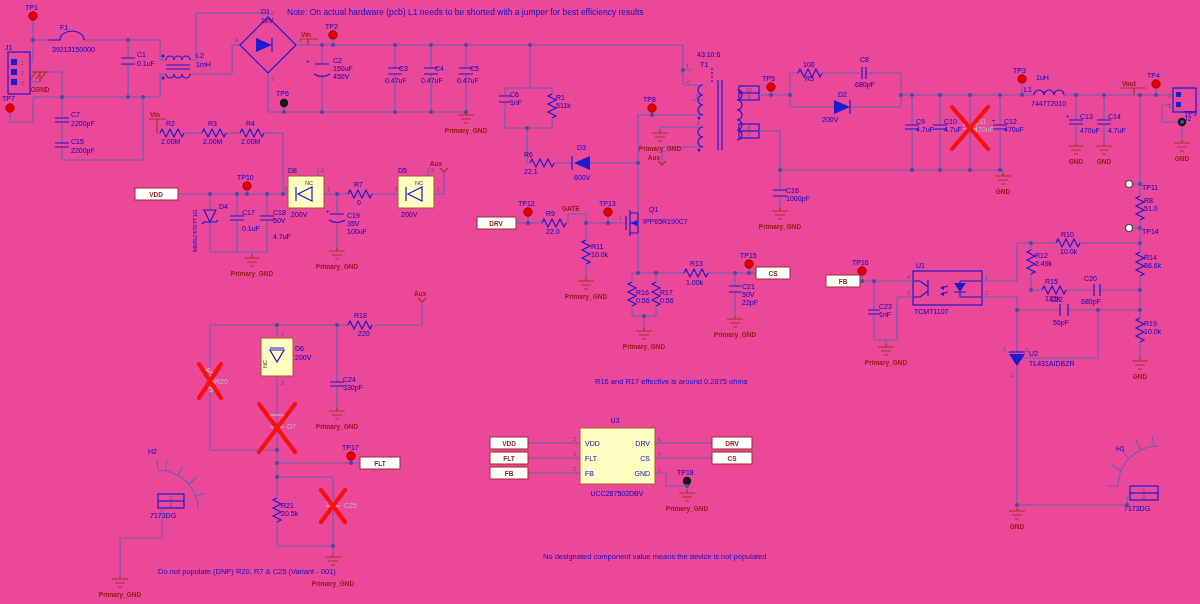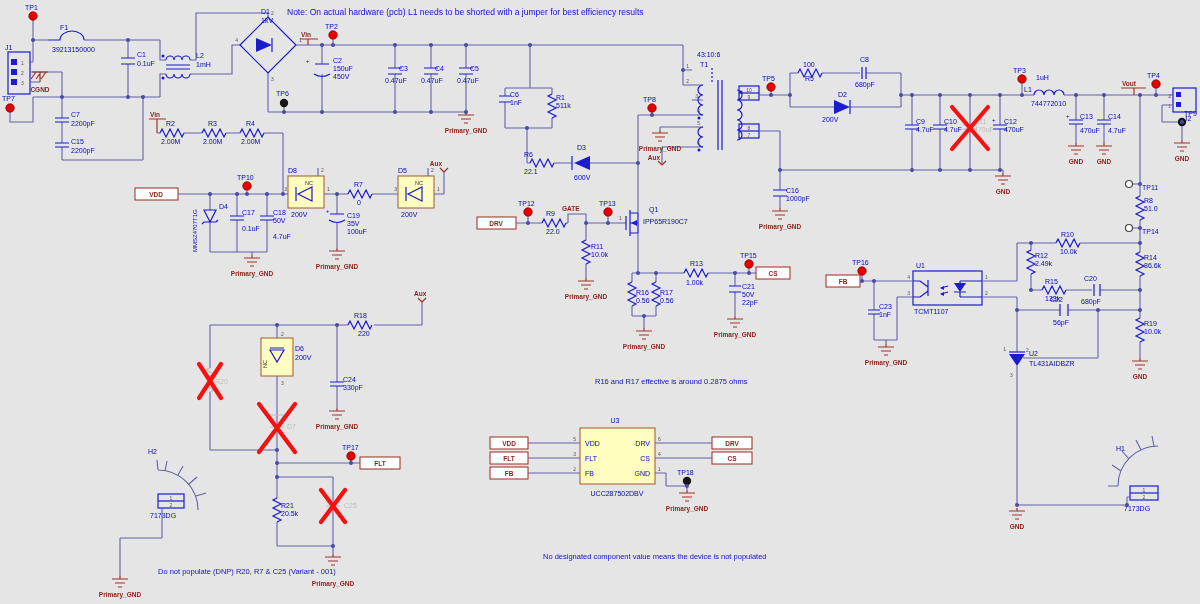--- a/index.html
+++ b/index.html
@@ -1,16 +1,16 @@
 <!DOCTYPE html>
 <html><head>
 <meta charset="utf-8">
 <style>
   html,body{margin:0;padding:0;background:#ffffff;}
-  .stage{position:relative;width:1200px;height:604px;background:#e5e5e5;overflow:hidden;}
+  .stage{position:relative;width:1200px;height:604px;background:#ec4899;overflow:hidden;}
   svg{font-family:"Liberation Sans",sans-serif;}
   .w{stroke:#6262ae;stroke-width:1.1;fill:none;}
   .cp{stroke:#1b1bd0;stroke-width:1.2;fill:none;}
   .cf{fill:#1b1bd0;stroke:none;}
   .gd{stroke:#a03428;stroke-width:1.2;fill:none;}
   .nb{stroke:#9c2a20;stroke-width:1;fill:#ffffff;}
   .yb{fill:#fffdc0;stroke:#a6542a;stroke-width:1;}
   .gr{stroke:#bcbcbc;stroke-width:1.2;fill:none;}
   .xx{stroke:#f61010;stroke-width:4.2;fill:none;stroke-linecap:round;}
   .jd{fill:#4a4aa5;stroke:none;}

